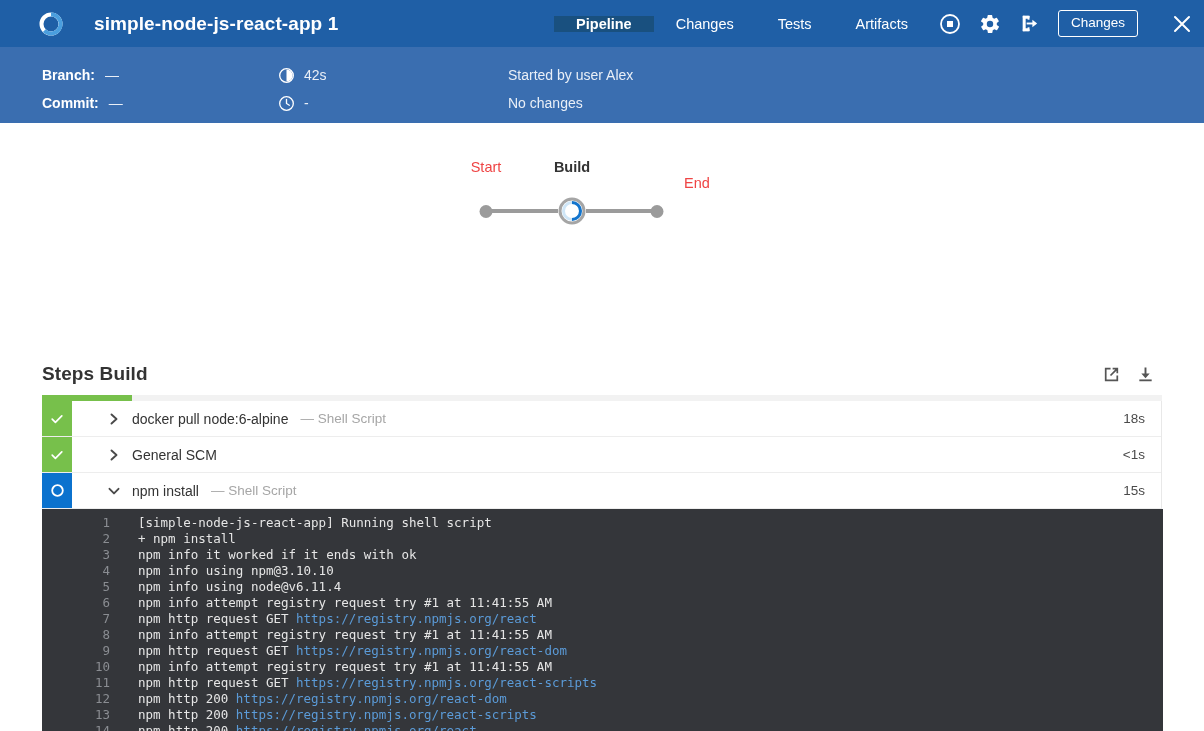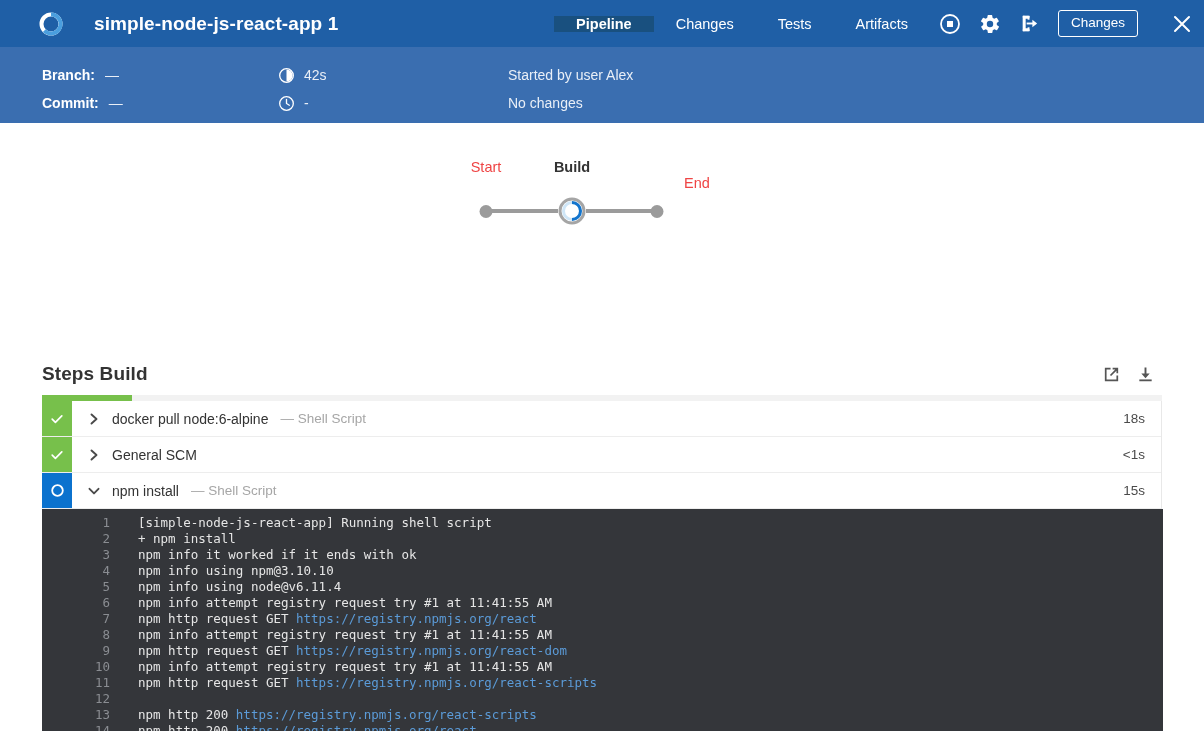--- a/index.html
+++ b/index.html
@@ -262,20 +262,21 @@
     justify-content: center;
   }
   .step-status.ok { background: #77c04b; }
   .step-status.running { background: #0b72ce; }
   .step-body {
     flex: 1 1 auto;
     display: flex;
     align-items: center;
     padding-left: 12px;
     min-width: 0;
+    margin-left: 20px;
   }
   .step-chev {
     width: 20px;
     flex: 0 0 20px;
     display: flex;
     align-items: center;
     justify-content: center;
     color: #5a5a5a;
   }
   .step-name {
@@ -546,17 +547,17 @@
       <div class="log-line"><span class="log-num">2</span><span class="log-text">+ npm install</span></div>
       <div class="log-line"><span class="log-num">3</span><span class="log-text">npm info it worked if it ends with ok</span></div>
       <div class="log-line"><span class="log-num">4</span><span class="log-text">npm info using npm@3.10.10</span></div>
       <div class="log-line"><span class="log-num">5</span><span class="log-text">npm info using node@v6.11.4</span></div>
       <div class="log-line"><span class="log-num">6</span><span class="log-text">npm info attempt registry request try #1 at 11:41:55 AM</span></div>
       <div class="log-line"><span class="log-num">7</span><span class="log-text">npm http request GET <span class="log-link">https://registry.npmjs.org/react</span></span></div>
       <div class="log-line"><span class="log-num">8</span><span class="log-text">npm info attempt registry request try #1 at 11:41:55 AM</span></div>
       <div class="log-line"><span class="log-num">9</span><span class="log-text">npm http request GET <span class="log-link">https://registry.npmjs.org/react-dom</span></span></div>
       <div class="log-line"><span class="log-num">10</span><span class="log-text">npm info attempt registry request try #1 at 11:41:55 AM</span></div>
       <div class="log-line"><span class="log-num">11</span><span class="log-text">npm http request GET <span class="log-link">https://registry.npmjs.org/react-scripts</span></span></div>
-      <div class="log-line"><span class="log-num">12</span></div>
+      <div class="log-line"><span class="log-num">12</span><span class="log-text">npm http 200 <span class="log-link">https://registry.npmjs.org/react-dom</span></span></div>
       <div class="log-line"><span class="log-num">13</span><span class="log-text">npm http 200 <span class="log-link">https://registry.npmjs.org/react-scripts</span></span></div>
       <div class="log-line"><span class="log-num">14</span><span class="log-text">npm http 200 <span class="log-link">https://registry.npmjs.org/react</span></span></div>
     </div>
 </div>
 
 </body></html>

